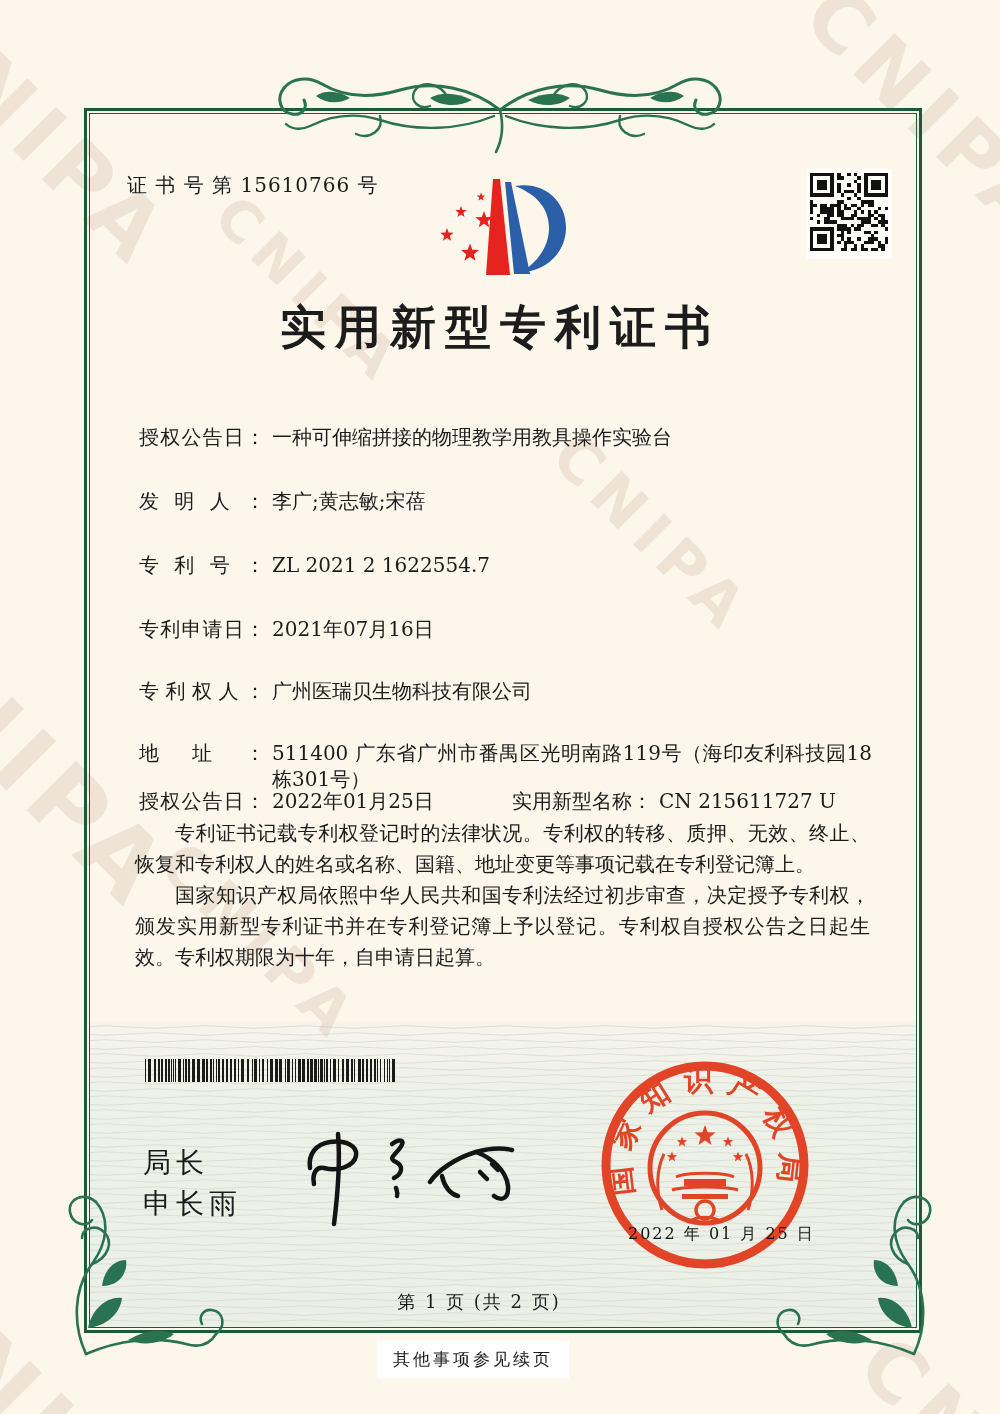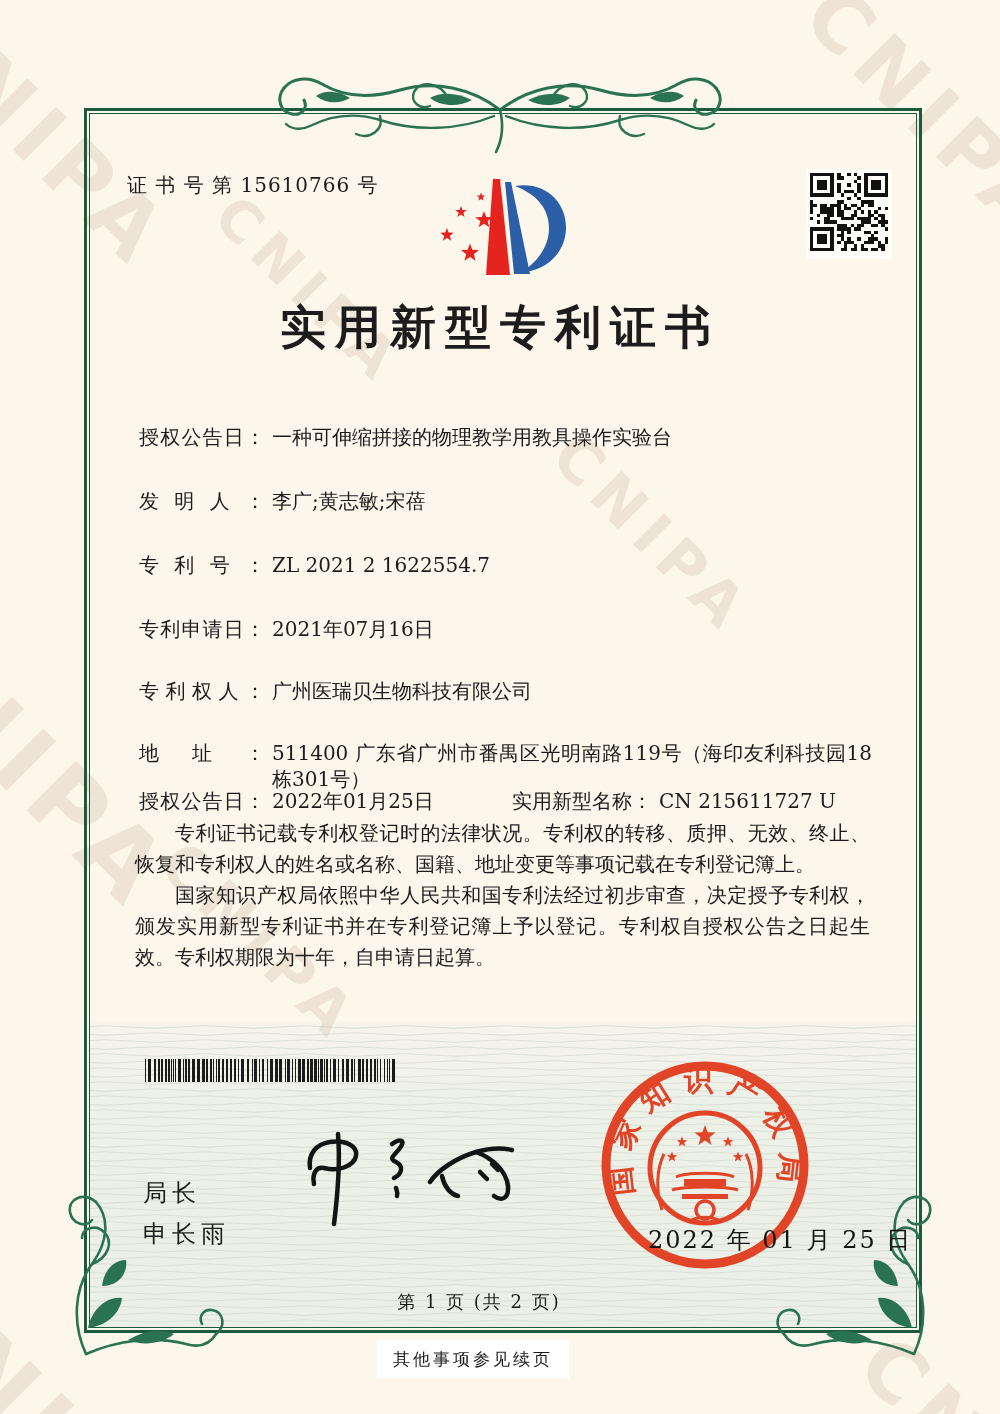--- a/index.html
+++ b/index.html
@@ -47,26 +47,26 @@
   .r1{top:424px;} .r2{top:488px;} .r3{top:552px;} .r4{top:616px;align-items:center;}
   .r5{top:678px;} .r6{top:740px;} .r7{top:788px;width:760px;}
   .grant2{position:absolute;left:373px;display:flex;}
   
   .law{position:absolute;left:135px;top:818px;width:735px;z-index:5;
        font-size:20px;line-height:31px;text-align:justify;}
   .law p{margin:0;text-indent:2em;}
   
   .barcode{position:absolute;left:145px;top:1059px;height:23px;z-index:5;display:flex;align-items:stretch;}
   .barcode i{display:block;height:100%;}
-  .director{position:absolute;left:143px;top:1173px;z-index:5;
+  .director{position:absolute;left:143px;top:1142px;z-index:5;
             font-family:"DejaVu Sans","Liberation Sans",sans-serif;
-            font-size:24px;line-height:41px;letter-spacing:5px;}
+            font-size:28px;line-height:41px;letter-spacing:5px;}
   .signature{position:absolute;left:280px;top:1096px;z-index:5;}
   .seal{position:absolute;left:598px;top:1058px;z-index:6;opacity:.94;}
-  .seal-date{position:absolute;left:648px;top:1224px;z-index:7;font-size:24px;letter-spacing:2px;color:#151515;}
+  .seal-date{position:absolute;left:628px;top:1224px;z-index:7;font-size:16px;letter-spacing:2px;color:#151515;}
   
   .page-info{position:absolute;left:84px;width:838px;top:1290px;z-index:5;
              text-align:center;transform:translateX(-24px);font-size:18px;letter-spacing:2px;}
   .cont-note{position:absolute;left:377px;top:1340px;width:192px;height:38px;z-index:5;
              background:#ffffff;display:flex;align-items:center;justify-content:center;
              font-size:17px;letter-spacing:3px;}
   
   .wm1{left:-45px;top:-18px;font-size:84px;}
   .wm2{left:248px;top:183px;font-size:56px;}
   .wm3{left:588px;top:420px;font-size:60px;}

